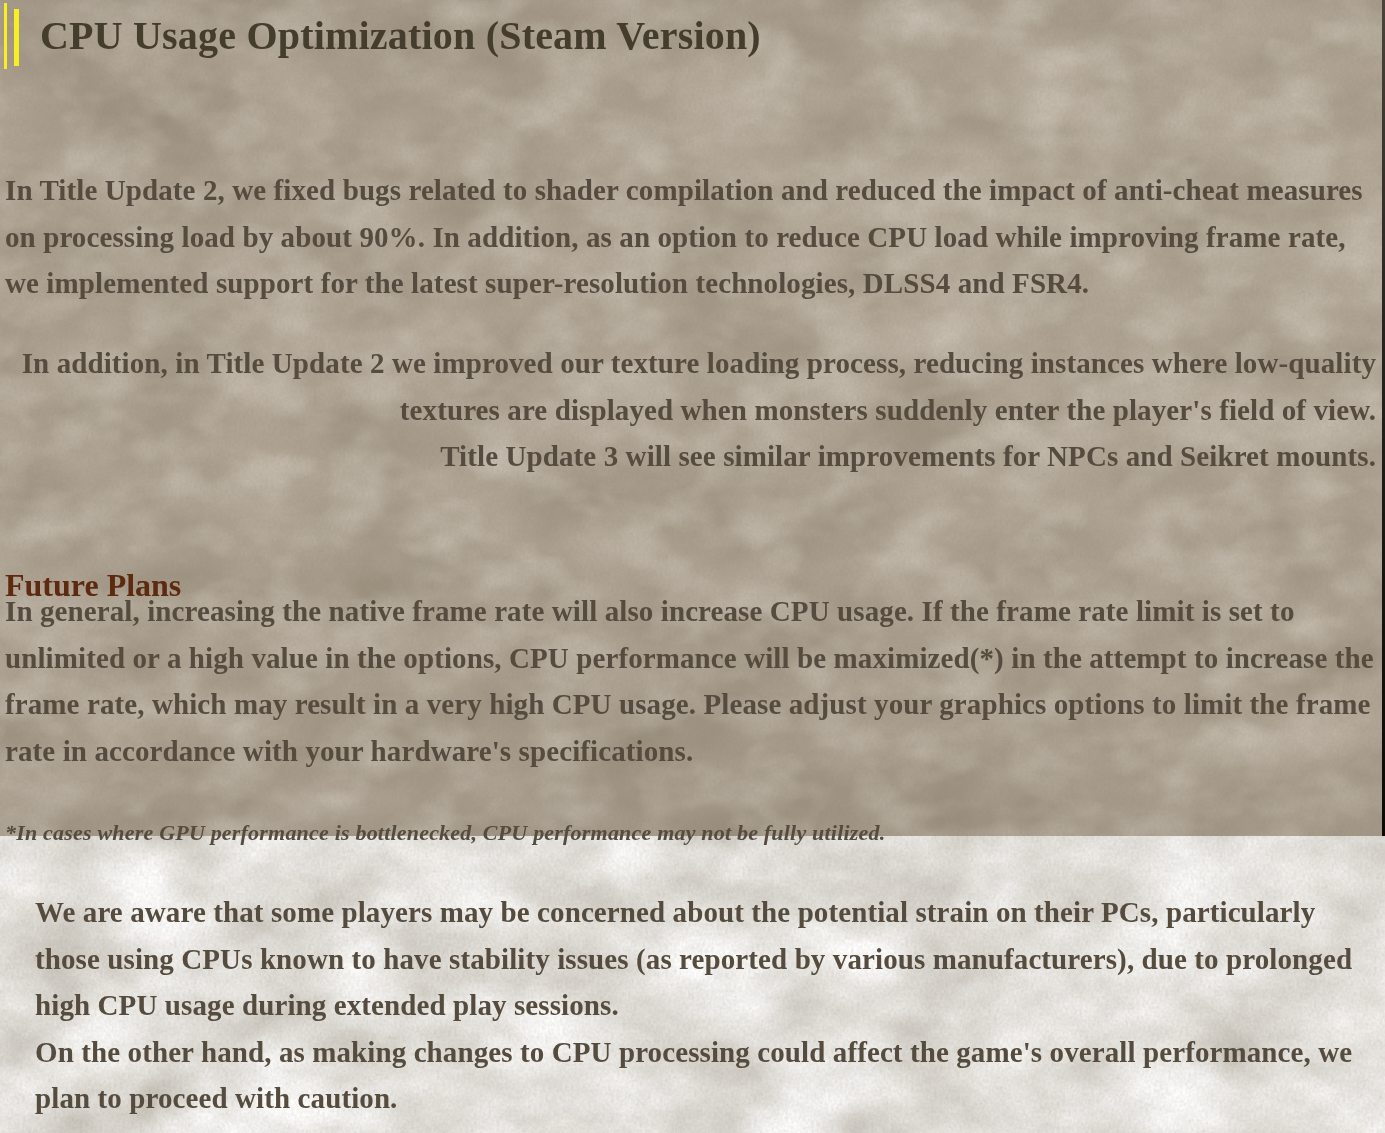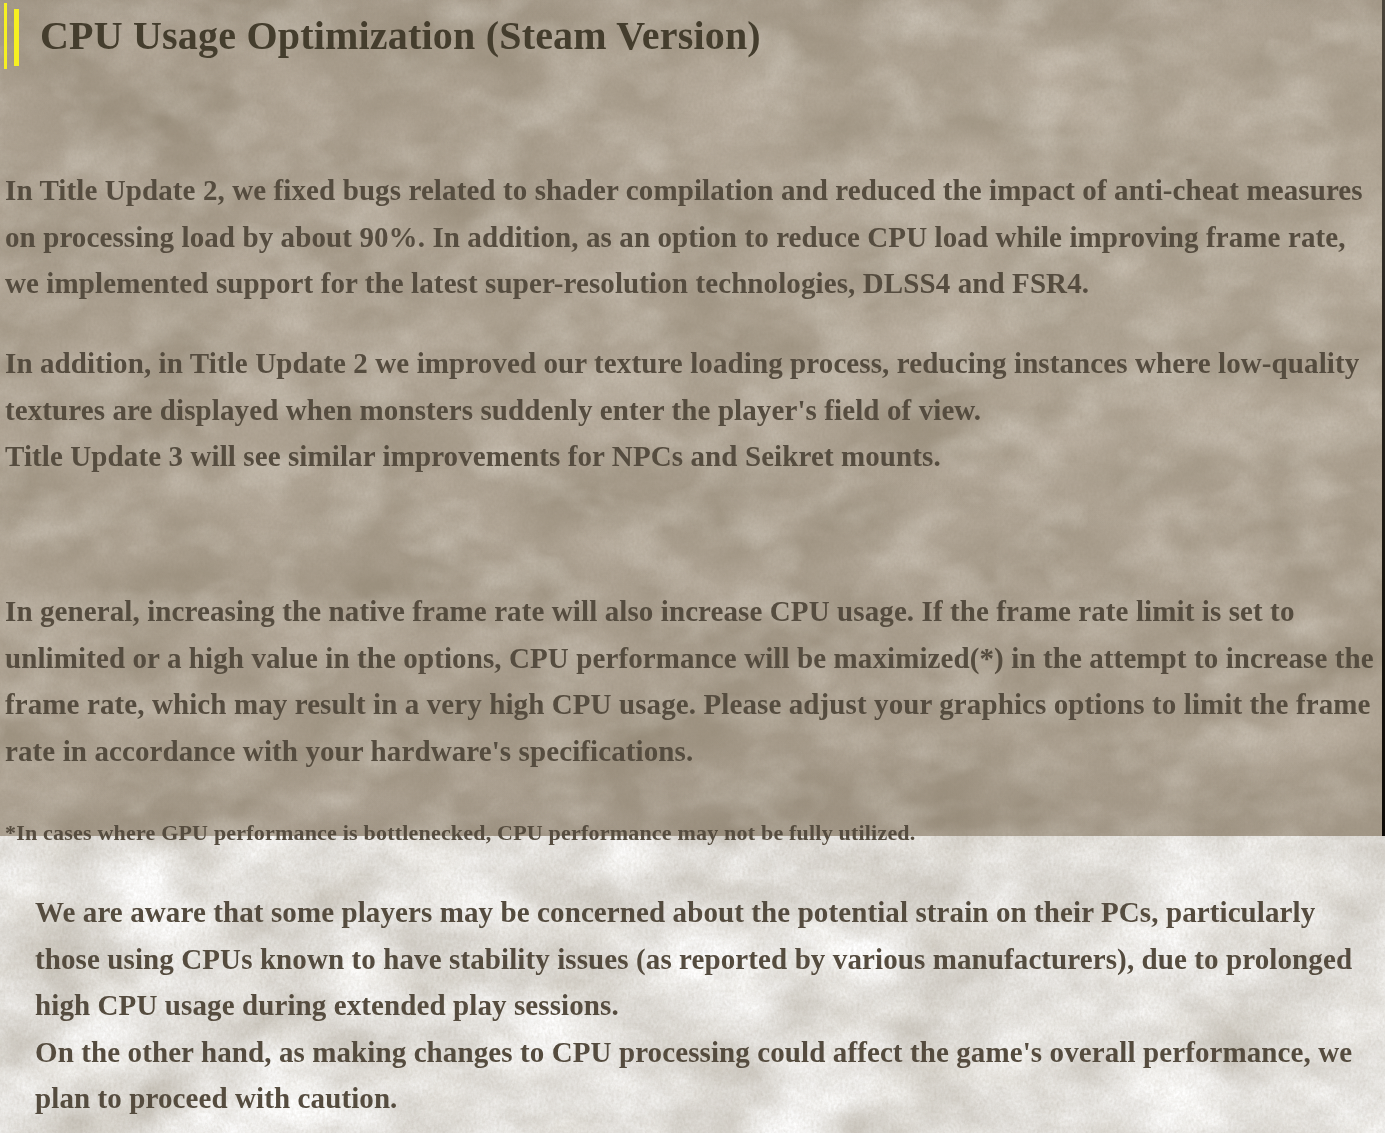--- a/index.html
+++ b/index.html
@@ -54,39 +54,40 @@
     position: absolute;
     left: 5px; right: 9px;
     font-size: 29px;
     line-height: 46.6px;
     font-weight: 600;
     color: var(--body-text);
     white-space: pre-line;
     letter-spacing: 0.1px;
   }
   .para-intro   { top: 120px; margin-top: 47px; }
-  .para-texture { top: 340px; }
+  .para-texture { top: 340px; text-align: right; }
   h2.subheading {
     position: absolute;
     left: 5px; top: 564px;
     font-size: 32px;
     line-height: 42px;
     font-weight: 700;
     color: var(--subheading-text);
   }
   .para-future  { top: 588px; }
   .footnote {
     position: absolute;
     left: 5px; right: 9px;
     top: 818px;
     font-size: 22px;
     line-height: 30px;
     font-weight: 600;
     color: var(--body-text);
     letter-spacing: 0.2px;
+    font-style: italic;
   }
   .para-closing { top: 889px; margin-left: 30px; }
   .right-edge-strip {
     position: absolute;
     top: 0; right: 0; bottom: 0;
     width: 3px;
     z-index: 3;
     background: linear-gradient(180deg, #4a443a 0%, #2b2620 35%, var(--right-edge) 70%, #0d0a06 100%);
   }
 </style>
@@ -120,20 +121,21 @@
     <span class="accent-bar outer"></span>
     <span class="accent-bar inner"></span>
 
     <h1 class="page-title">CPU Usage Optimization (Steam Version)</h1>
 
     <p class="body-para para-intro">In Title Update 2, we fixed bugs related to shader compilation and reduced the impact of anti-cheat measures on processing load by about 90%. In addition, as an option to reduce CPU load while improving frame rate, we implemented support for the latest super-resolution technologies, DLSS4 and FSR4.</p>
 
     <p class="body-para para-texture">In addition, in Title Update 2 we improved our texture loading process, reducing instances where low-quality textures are displayed when monsters suddenly enter the player's field of view.
 Title Update 3 will see similar improvements for NPCs and Seikret mounts.</p>
 
+    <h2 class="subheading">Future Plans</h2>
 
     <p class="body-para para-future">In general, increasing the native frame rate will also increase CPU usage. If the frame rate limit is set to unlimited or a high value in the options, CPU performance will be maximized(*) in the attempt to increase the frame rate, which may result in a very high CPU usage. Please adjust your graphics options to limit the frame rate in accordance with your hardware's specifications.</p>
 
     <p class="footnote">*In cases where GPU performance is bottlenecked, CPU performance may not be fully utilized.</p>
 
     <p class="body-para para-closing">We are aware that some players may be concerned about the potential strain on their PCs, particularly those using CPUs known to have stability issues (as reported by various manufacturers), due to prolonged high CPU usage during extended play sessions.
 On the other hand, as making changes to CPU processing could affect the game's overall performance, we plan to proceed with caution.</p>
 
   </div>
 

